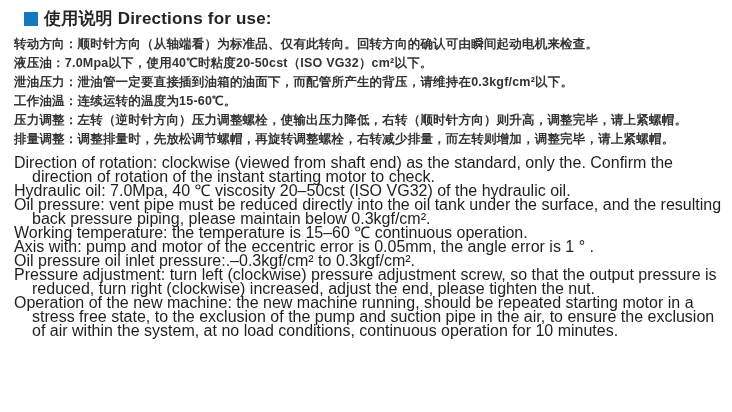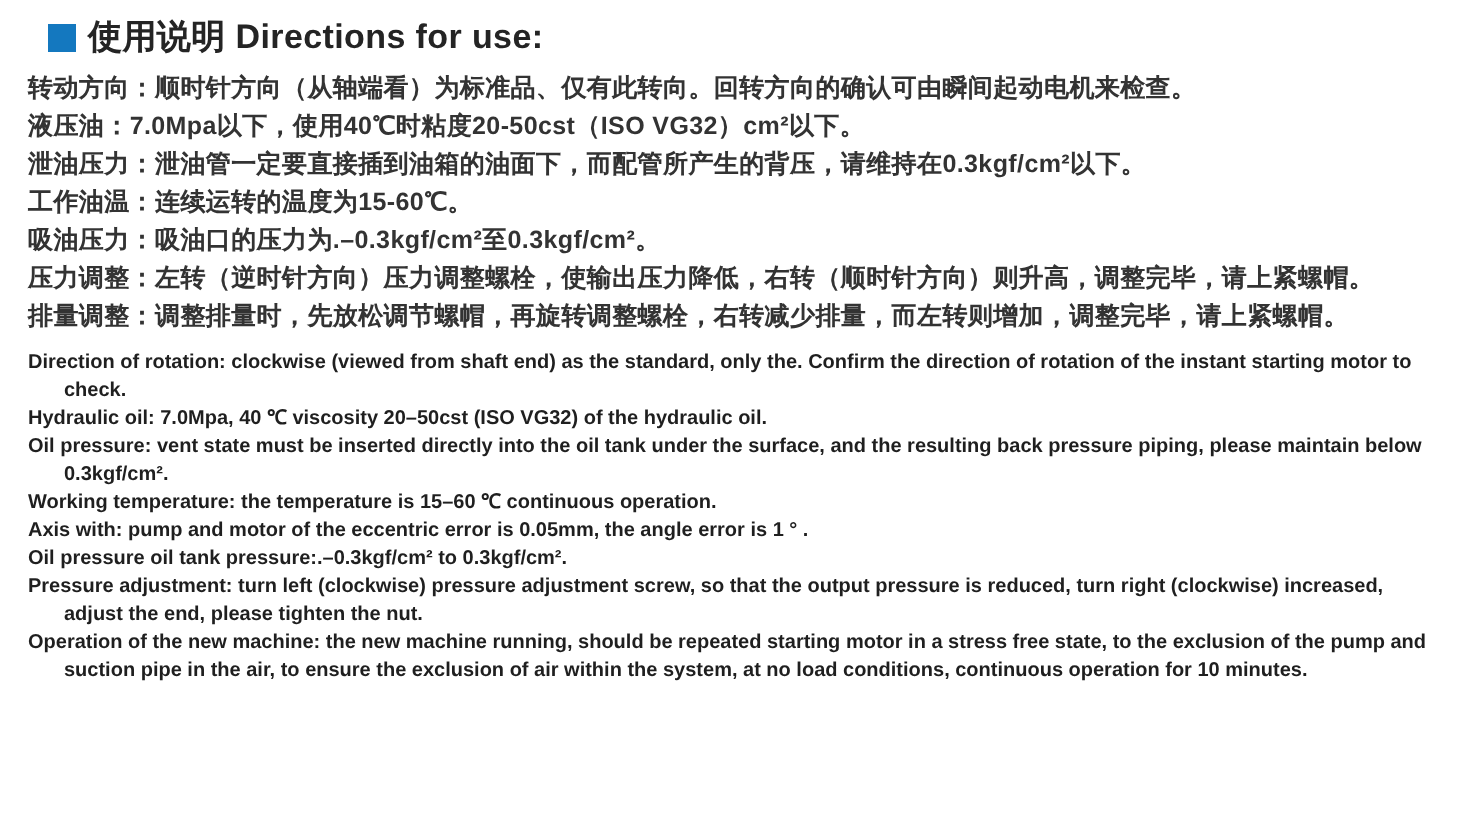--- a/index.html
+++ b/index.html
@@ -33,52 +33,50 @@
     line-height: 19px;
     color: #333333;
     padding-left: 44px;
     text-indent: -44px;
     letter-spacing: 0.2px;
   }
   .cn-label { font-weight: bold; }
 
   .en-section { margin-top: 7px; }
   .en-item {
-    font-size: 10px;
+    font-size: 16px;
     line-height: 14px;
     color: #1f1f1f;
     padding-left: 18px;
     text-indent: -18px;
-    font-weight: bold;
   }
 </style>
 </head>
 <body>
 
 <div class="doc">
 
   <div class="title-row">
     <span class="bullet"></span>
     <span class="title">使用说明 Directions for use:</span>
   </div>
 
   <div class="cn-section">
     <div class="cn-item"><span class="cn-label">转动方向：</span><span>顺时针方向（从轴端看）为标准品、仅有此转向。回转方向的确认可由瞬间起动电机来检查。</span></div>
     <div class="cn-item"><span class="cn-label">液压油：</span><span>7.0Mpa以下，使用40℃时粘度20-50cst（ISO VG32）cm²以下。</span></div>
     <div class="cn-item"><span class="cn-label">泄油压力：</span><span>泄油管一定要直接插到油箱的油面下，而配管所产生的背压，请维持在0.3kgf/cm²以下。</span></div>
     <div class="cn-item"><span class="cn-label">工作油温：</span><span>连续运转的温度为15-60℃。</span></div>
-    <div class="cn-item"><span class="cn-label">吸油压力：</span><span>吸油口的压力为.–0.3kgf/cm²至0.3kgf/cm²。</span></div>
     <div class="cn-item"><span class="cn-label">压力调整：</span><span>左转（逆时针方向）压力调整螺栓，使输出压力降低，右转（顺时针方向）则升高，调整完毕，请上紧螺帽。</span></div>
     <div class="cn-item"><span class="cn-label">排量调整：</span><span>调整排量时，先放松调节螺帽，再旋转调整螺栓，右转减少排量，而左转则增加，调整完毕，请上紧螺帽。</span></div>
   </div>
 
   <div class="en-section">
     <div class="en-item">Direction of rotation: clockwise (viewed from shaft end) as the standard, only the. Confirm the direction of rotation of  the instant starting motor to check.</div>
     <div class="en-item">Hydraulic oil: 7.0Mpa, 40 ℃ viscosity 20–50cst (ISO VG32) of the hydraulic oil.</div>
-    <div class="en-item">Oil pressure: vent state must be inserted directly into the oil tank under the surface, and the resulting back pressure piping, please maintain below 0.3kgf/cm².</div>
+    <div class="en-item">Oil pressure: vent pipe must be reduced directly into the oil tank under the surface, and the resulting back pressure piping, please maintain below 0.3kgf/cm².</div>
     <div class="en-item">Working temperature: the temperature is 15–60 ℃ continuous operation.</div>
     <div class="en-item">Axis with: pump and motor of the eccentric error is 0.05mm, the angle error is 1 ° .</div>
-    <div class="en-item">Oil pressure oil tank pressure:.–0.3kgf/cm² to 0.3kgf/cm².</div>
+    <div class="en-item">Oil pressure oil inlet pressure:.–0.3kgf/cm² to 0.3kgf/cm².</div>
     <div class="en-item">Pressure adjustment: turn left (clockwise) pressure adjustment screw, so that the output pressure is reduced, turn right (clockwise) increased, adjust the end, please tighten the nut.</div>
     <div class="en-item">Operation of the new machine:  the new machine running, should be repeated starting motor in a stress free  state,  to the exclusion  of the pump and  suction pipe in the air, to ensure the exclusion of air within the system, at no load conditions, continuous operation for 10 minutes.</div>
   </div>
 
 </div>
 
 </body></html>

